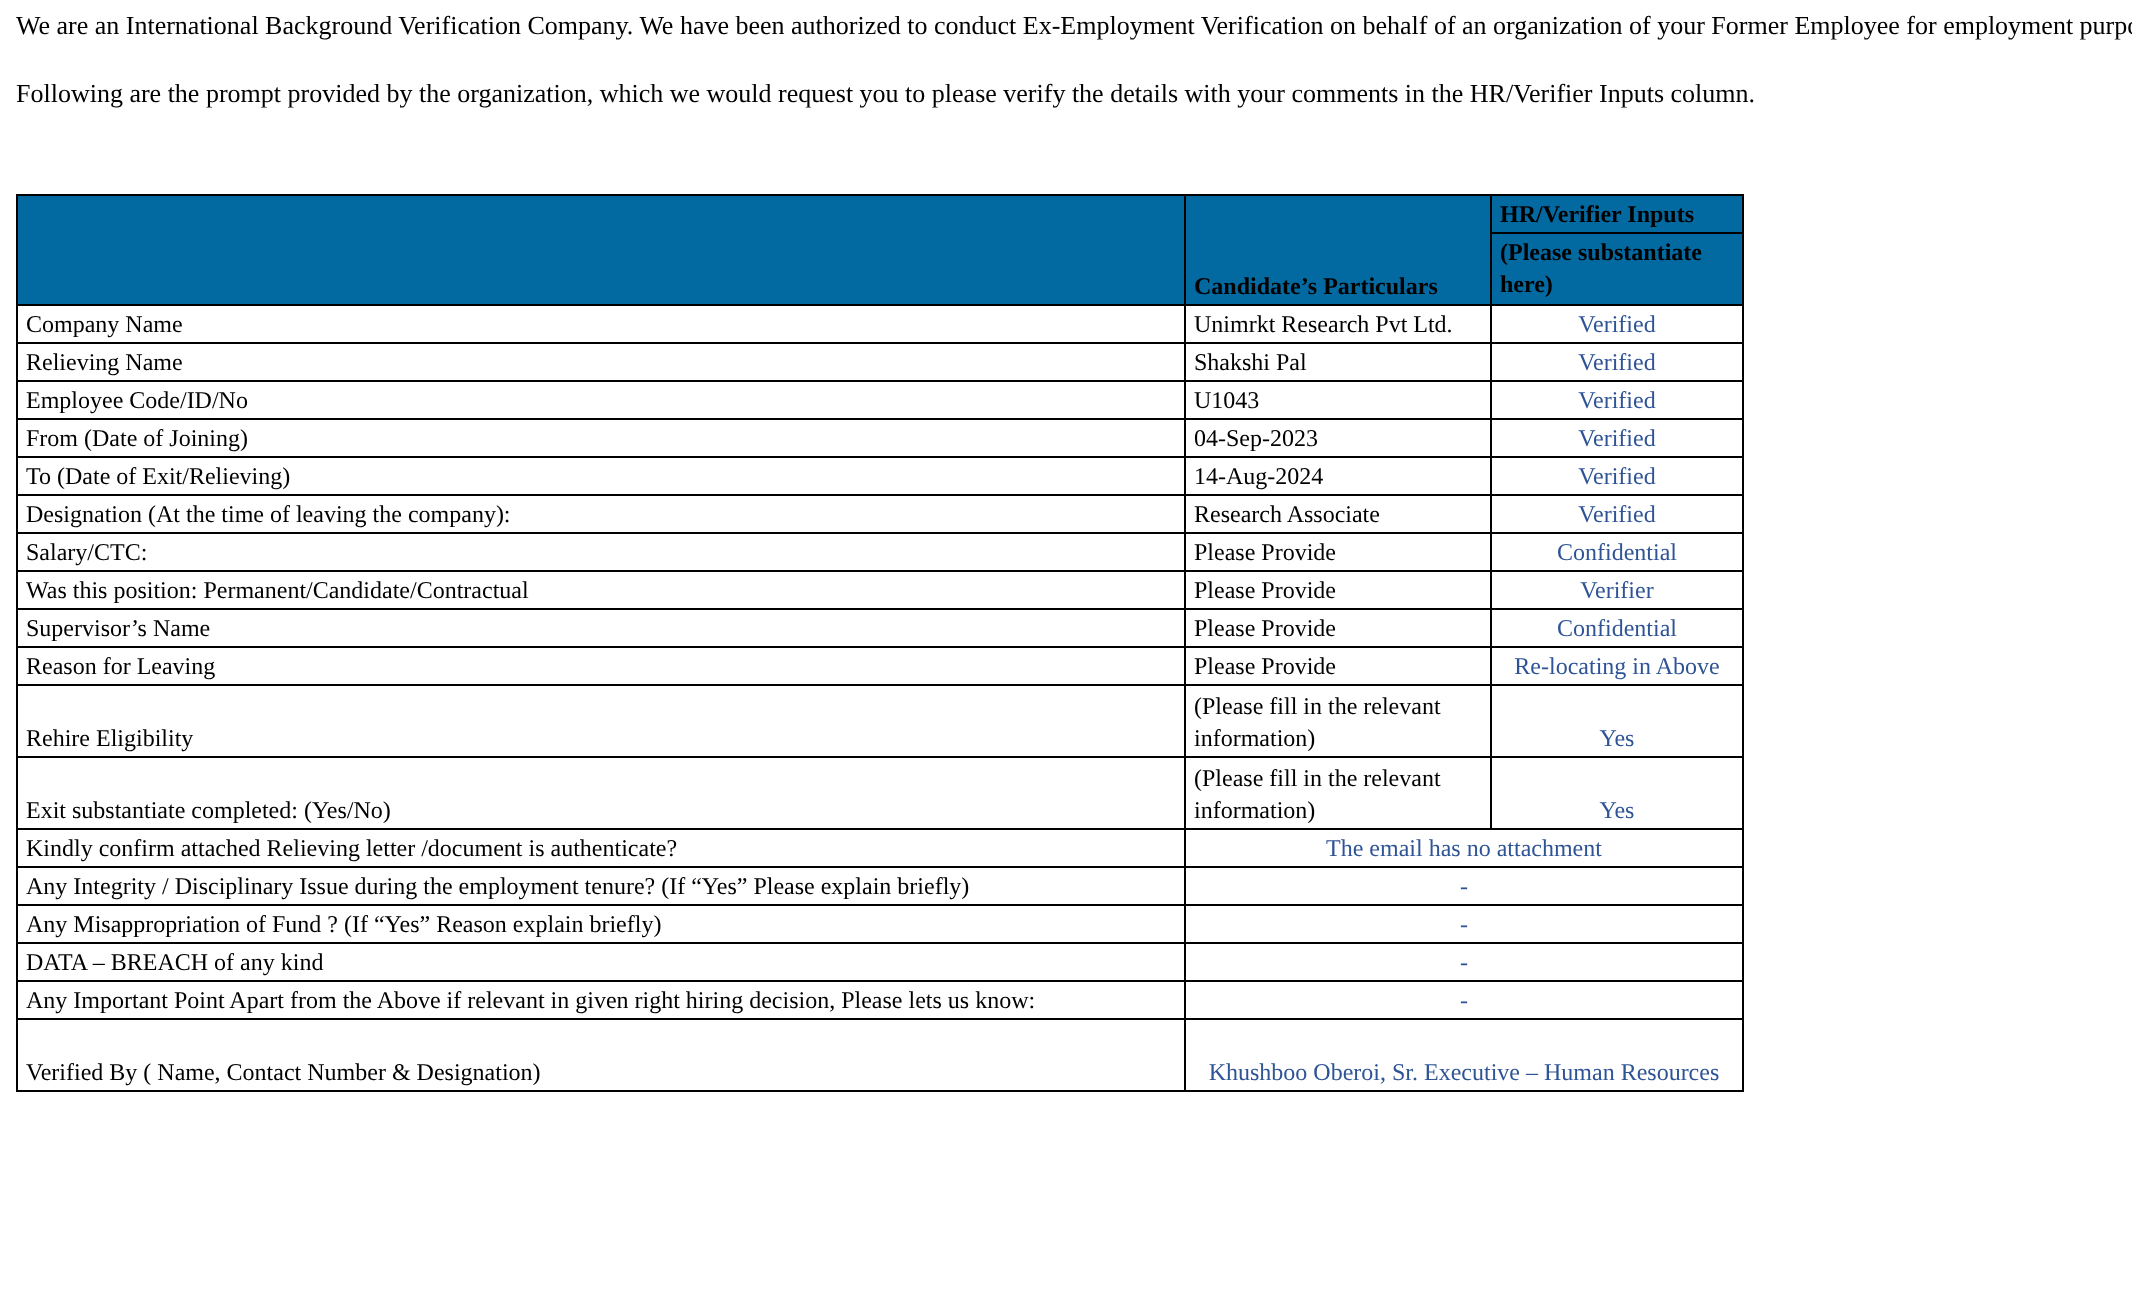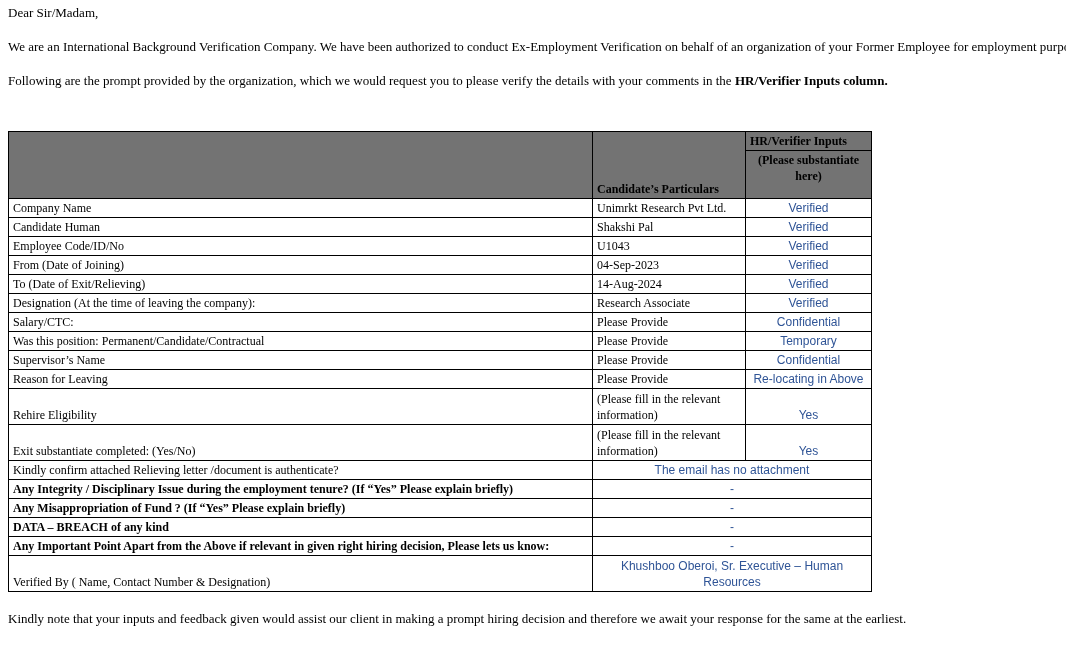--- a/index.html
+++ b/index.html
@@ -4,60 +4,59 @@
 <style>
   * { margin:0; padding:0; box-sizing:border-box; }
   html,body { background:#ffffff; }
   body {
     width:1066px; height:648px; overflow:hidden;
     font-family:"Liberation Serif", serif;
     font-size:13px; color:#000;
   }
   .page { padding:4px 8px; }
   .para { line-height:17px; margin-bottom:17px; white-space:nowrap; }
-  .bold { font-weight:bold; }
+  .bold { font-weight:normal; }
 
   table.verification {
     border-collapse:collapse;
     margin-top:42px;
     width:863px;
     table-layout:fixed;
   }
   col.c1 { width:584px; }
   col.c2 { width:153px; }
   col.c3 { width:126px; }
   td {
     border:1px solid #000;
     padding:1px 4px;
     vertical-align:bottom;
     line-height:16px;
     font-size:12px;
     overflow:hidden;
   }
   thead td {
-    background:#737373;
+    background:#0369a1;
     font-weight:bold;
   }
   td.hdr-inputs { height:18px; vertical-align:bottom; }
-  td.hdr-substantiate { height:48px; vertical-align:top;text-align:center; }
+  td.hdr-substantiate { height:36px; vertical-align:top; }
   tr.tall td { height:36px; }
   td.input-val {
-    font-family:Liberation Sans, sans-serif;
+    font-family:Liberation Serif, serif;
     color:#2F5496;
     text-align:center;
     font-size:12px;
   }
   .footer { margin-top:18px; line-height:17px; white-space:nowrap; }
 </style>
 </head>
 <body>
 
 <div class="page">
 
-  <p class="para">Dear Sir/Madam,</p>
 
 
   <p class="para">We are an International Background Verification Company. We have been authorized to conduct Ex-Employment Verification on behalf of an organization of your Former Employee for employment purposes.</p>
 
   <p class="para"><span>Following are the prompt provided by the organization, which we would request you to please verify the details with your comments in the </span><span class="bold">HR/Verifier Inputs column.</span></p>
 
   <table class="verification">
     <colgroup>
         <col class="c1">
         <col class="c2">
@@ -73,21 +72,21 @@
         <td class="hdr-substantiate">(Please substantiate here)</td>
       </tr>
     </thead>
     <tbody id="table-body">
         <tr>
           <td>Company Name</td>
           <td>Unimrkt Research Pvt Ltd.</td>
           <td class="input-val">Verified</td>
         </tr>
         <tr>
-          <td>Candidate Human</td>
+          <td>Relieving Name</td>
           <td>Shakshi Pal</td>
           <td class="input-val">Verified</td>
         </tr>
         <tr>
           <td>Employee Code/ID/No</td>
           <td>U1043</td>
           <td class="input-val">Verified</td>
         </tr>
         <tr>
           <td>From (Date of Joining)</td>
@@ -105,21 +104,21 @@
           <td class="input-val">Verified</td>
         </tr>
         <tr>
           <td>Salary/CTC:</td>
           <td>Please Provide</td>
           <td class="input-val">Confidential</td>
         </tr>
         <tr>
           <td>Was this position: Permanent/Candidate/Contractual</td>
           <td>Please Provide</td>
-          <td class="input-val">Temporary</td>
+          <td class="input-val">Verifier</td>
         </tr>
         <tr>
           <td>Supervisor’s Name</td>
           <td>Please Provide</td>
           <td class="input-val">Confidential</td>
         </tr>
         <tr>
           <td>Reason for Leaving</td>
           <td>Please Provide</td>
           <td class="input-val">Re-locating in Above</td>
@@ -136,33 +135,32 @@
         </tr>
         <tr>
           <td>Kindly confirm attached Relieving letter /document is authenticate?</td>
           <td colspan="2" class="input-val">The email has no attachment</td>
         </tr>
         <tr>
           <td class="bold">Any Integrity / Disciplinary Issue during the employment tenure? (If “Yes” Please explain briefly)</td>
           <td colspan="2" class="input-val">-</td>
         </tr>
         <tr>
-          <td class="bold">Any Misappropriation of Fund ? (If “Yes” Please explain briefly)</td>
+          <td class="bold">Any Misappropriation of Fund ? (If “Yes” Reason explain briefly)</td>
           <td colspan="2" class="input-val">-</td>
         </tr>
         <tr>
           <td class="bold">DATA – BREACH of any kind</td>
           <td colspan="2" class="input-val">-</td>
         </tr>
         <tr>
           <td class="bold">Any Important Point Apart from the Above if relevant in given right hiring decision, Please lets us know:</td>
           <td colspan="2" class="input-val">-</td>
         </tr>
         <tr class="tall">
           <td>Verified By ( Name, Contact Number &amp; Designation)</td>
           <td colspan="2" class="input-val">Khushboo Oberoi, Sr. Executive – Human Resources</td>
         </tr>
       </tbody>
   </table>
 
-  <p class="footer">Kindly note that your inputs and feedback given would assist our client in making a prompt hiring decision and therefore we await your response for the same at the earliest.</p>
 
 </div>
 
 </body></html>

